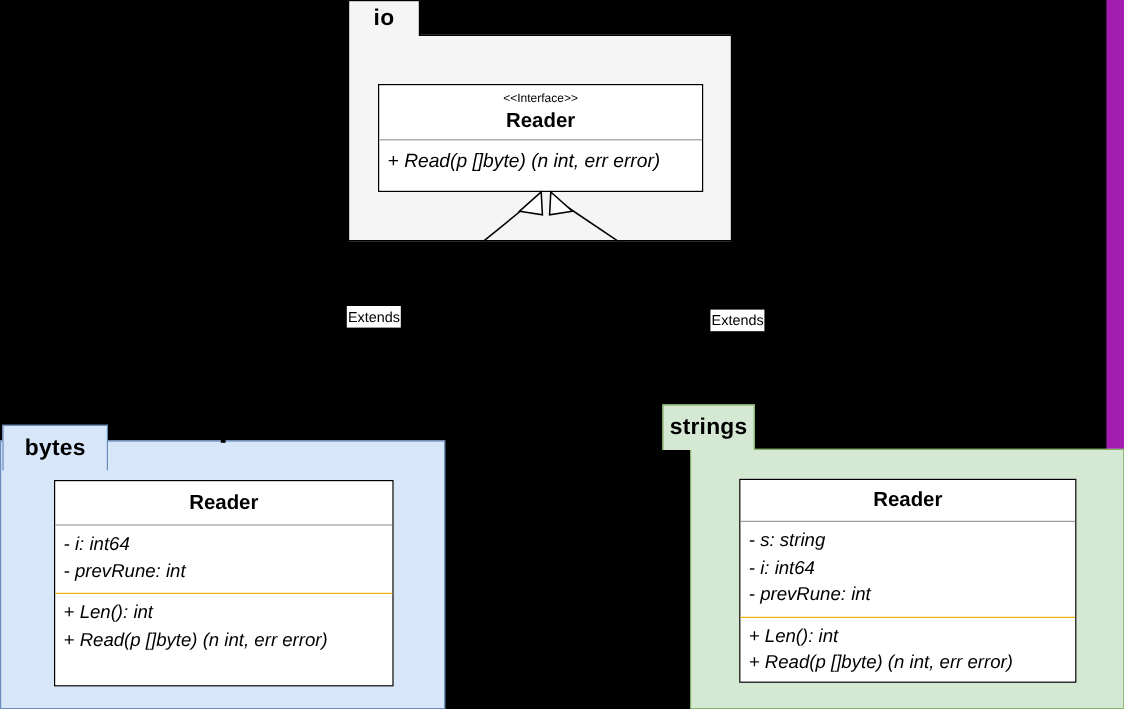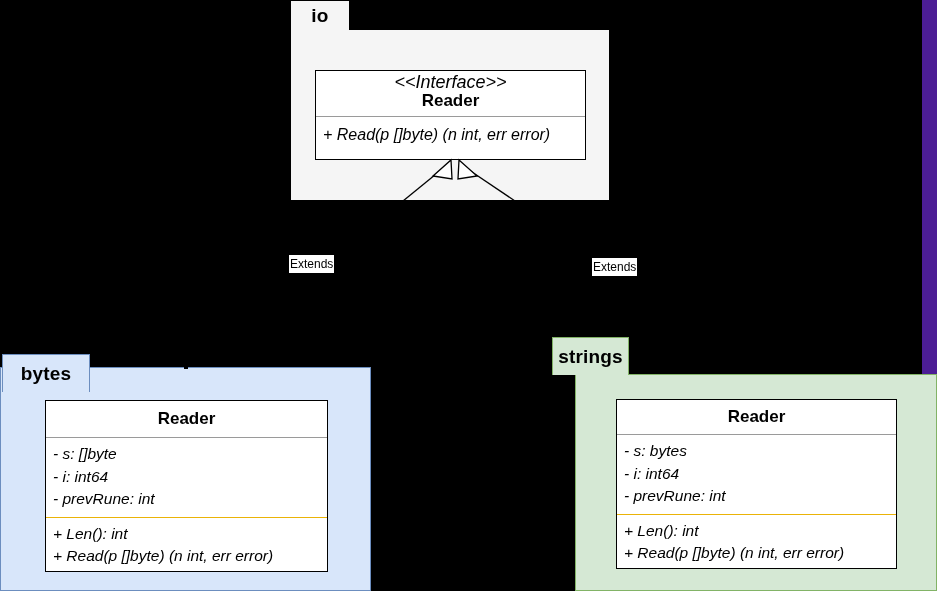--- a/index.html
+++ b/index.html
@@ -4,21 +4,21 @@
 <style>
   html, body {
     margin: 0;
     padding: 0;
     background: #ffffff;
   }
   #canvas {
     position: relative;
     width: 937px;
     height: 591px;
-    background: #4c1d95;
+    background: #a21caf;
     overflow: hidden;
     font-family: "Liberation Sans", sans-serif;
     -webkit-font-smoothing: antialiased;
   }
   
   .backdrop {
     position: absolute;
     left: 0;
     top: 0;
     width: 922px;
@@ -65,22 +65,21 @@
     border: 1px solid #000000;
     color: #000000;
   }
   .uml-head {
     box-sizing: border-box;
     text-align: center;
     border-bottom: 1px solid #9a9a9a;
     padding: 6px 4px 7px 4px;
   }
   .uml-stereo {
-    font-size: 18px;
-    font-style: italic;
+    font-size: 10px;
     line-height: 15px;
     display: block;
   }
   .uml-name {
     font-size: 17px;
     font-weight: bold;
     line-height: 21px;
     display: block;
   }
   .uml-section {
@@ -157,41 +156,40 @@
   <div class="pkg-body" id="pkg-bytes-body"></div>
   <div class="pkg-tab" id="pkg-bytes-tab">
     <span>bytes</span>
   </div>
 
   <div class="uml-class" id="class-bytes-reader">
     <div class="uml-head">
       <span class="uml-name">Reader</span>
     </div>
     <div class="uml-section">
-      <div class="uml-member">- s: []byte</div>
       <div class="uml-member">- i: int64</div>
       <div class="uml-member">- prevRune: int</div>
     </div>
     <div class="uml-section">
       <div class="uml-member">+ Len(): int</div>
       <div class="uml-member">+ Read(p []byte) (n int, err error)</div>
     </div>
   </div>
 
   <div class="pkg-body" id="pkg-strings-body"></div>
   <div class="pkg-tab" id="pkg-strings-tab">
     <span>strings</span>
   </div>
 
   <div class="uml-class" id="class-strings-reader">
     <div class="uml-head">
       <span class="uml-name">Reader</span>
     </div>
     <div class="uml-section">
-      <div class="uml-member">- s: bytes</div>
+      <div class="uml-member">- s: string</div>
       <div class="uml-member">- i: int64</div>
       <div class="uml-member">- prevRune: int</div>
     </div>
     <div class="uml-section">
       <div class="uml-member">+ Len(): int</div>
       <div class="uml-member">+ Read(p []byte) (n int, err error)</div>
     </div>
   </div>
 
   <svg id="connectors" viewBox="0 0 937 591">

